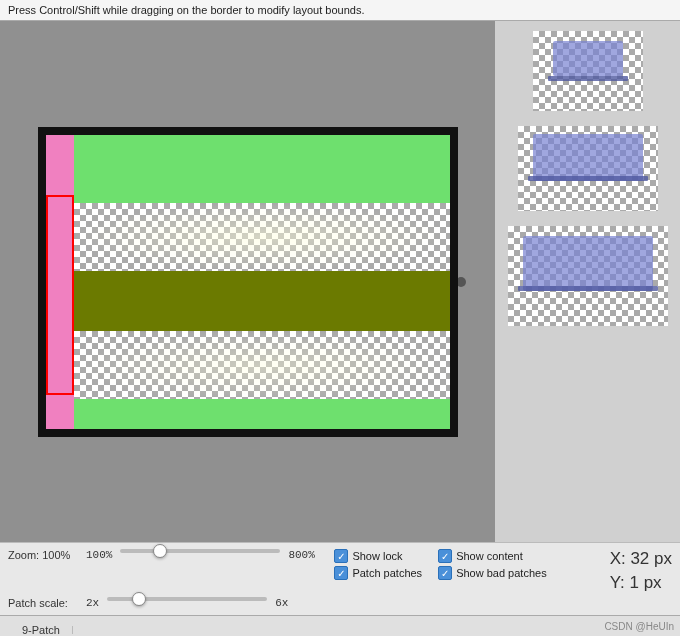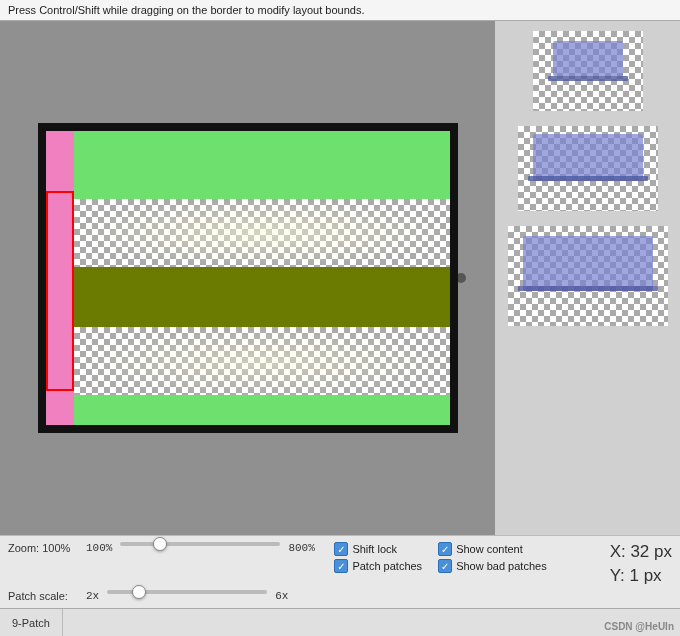--- a/index.html
+++ b/index.html
@@ -294,23 +294,23 @@
       color: #333;
       gap: 4px;
       min-width: 55px;
     }
 
     
     #tab-bar {
       background: #e0e0e0;
       border-top: 1px solid #aaa;
       display: flex;
-      padding: 0;
-      flex-shrink: 0;
-      height: 28px;
+      padding: 10px;
+      flex-shrink: 0;
+      height: 16px;
     }
 
     .tab-item {
       padding: 4px 12px;
       font-size: 11px;
       color: #333;
       border-right: 1px solid #bbb;
       cursor: pointer;
       height: 100%;
       display: flex;
@@ -321,21 +321,20 @@
       background: #fff;
       border-bottom: 2px solid #fff;
     }
 
     #watermark {
       position: absolute;
       bottom: 4px;
       right: 6px;
       font-size: 10px;
       color: #888;
-      font-weight: bold;
     }
 
     #x-indicator {
       position: absolute;
       right: -8px;
       top: 50%;
       transform: translateY(-50%);
       width: 10px;
       height: 10px;
       background: #555;
@@ -415,21 +414,21 @@
     <span class="control-label">Zoom: 100%</span>
     <span class="slider-end-label" style="width:auto;">100%</span>
     <div class="slider-track">
       <div class="slider-thumb" style="left:25%;"></div>
     </div>
     <span class="slider-end-label">800%</span>
 
     <div style="display:flex;flex-direction:column;gap:3px;margin-left:8px;">
       <div class="checkbox-row">
         <div class="checkbox-icon">✓</div>
-        <span>Shift lock</span>
+        <span>Show lock</span>
       </div>
       <div class="checkbox-row">
         <div class="checkbox-icon">✓</div>
         <span>Patch patches</span>
       </div>
     </div>
 
     <div style="display:flex;flex-direction:column;gap:3px;margin-left:8px;">
       <div class="checkbox-row">
         <div class="checkbox-icon">✓</div>

